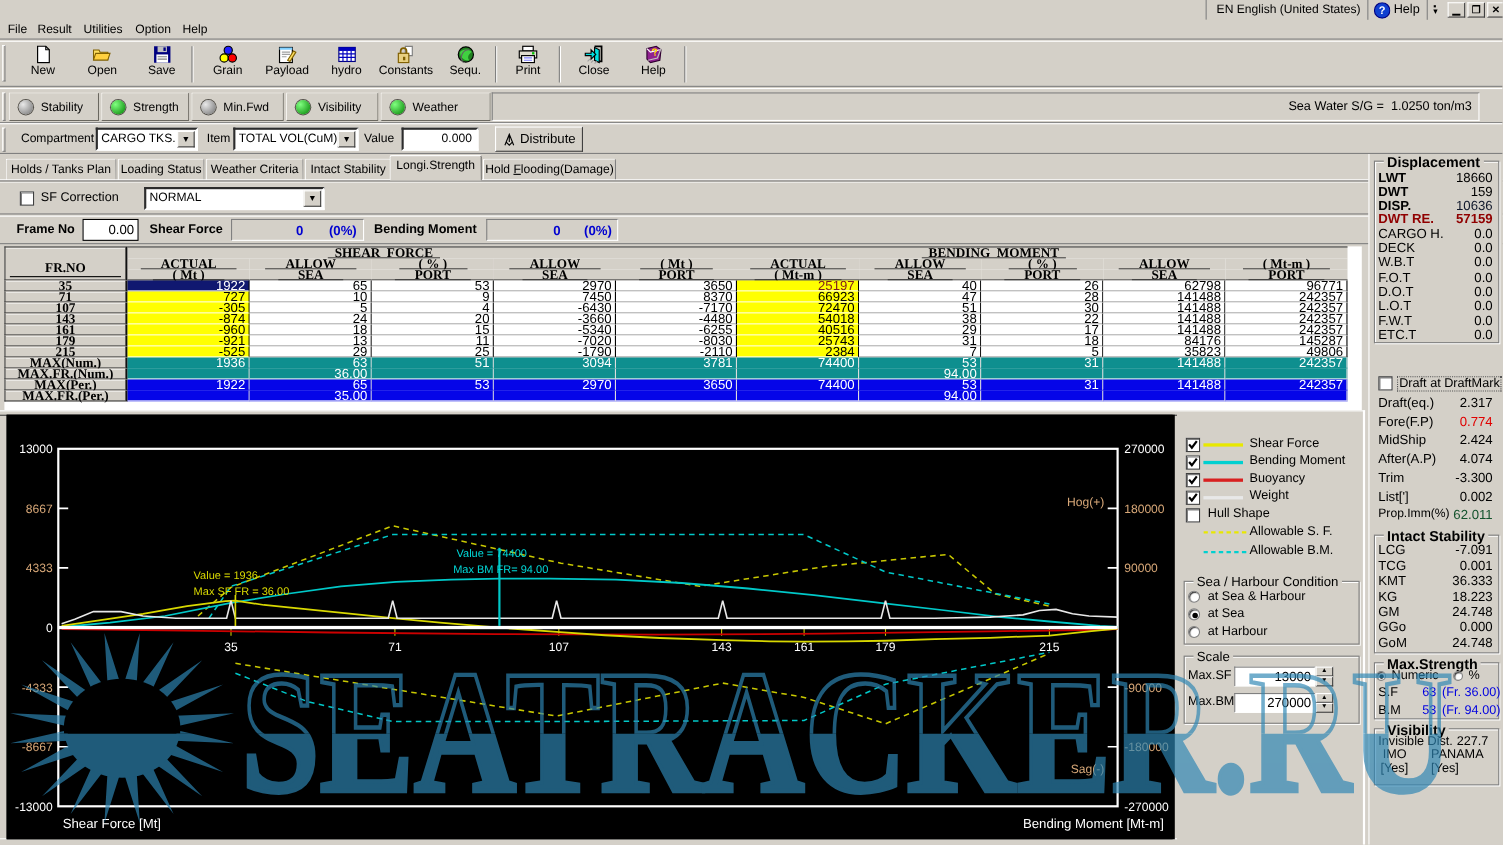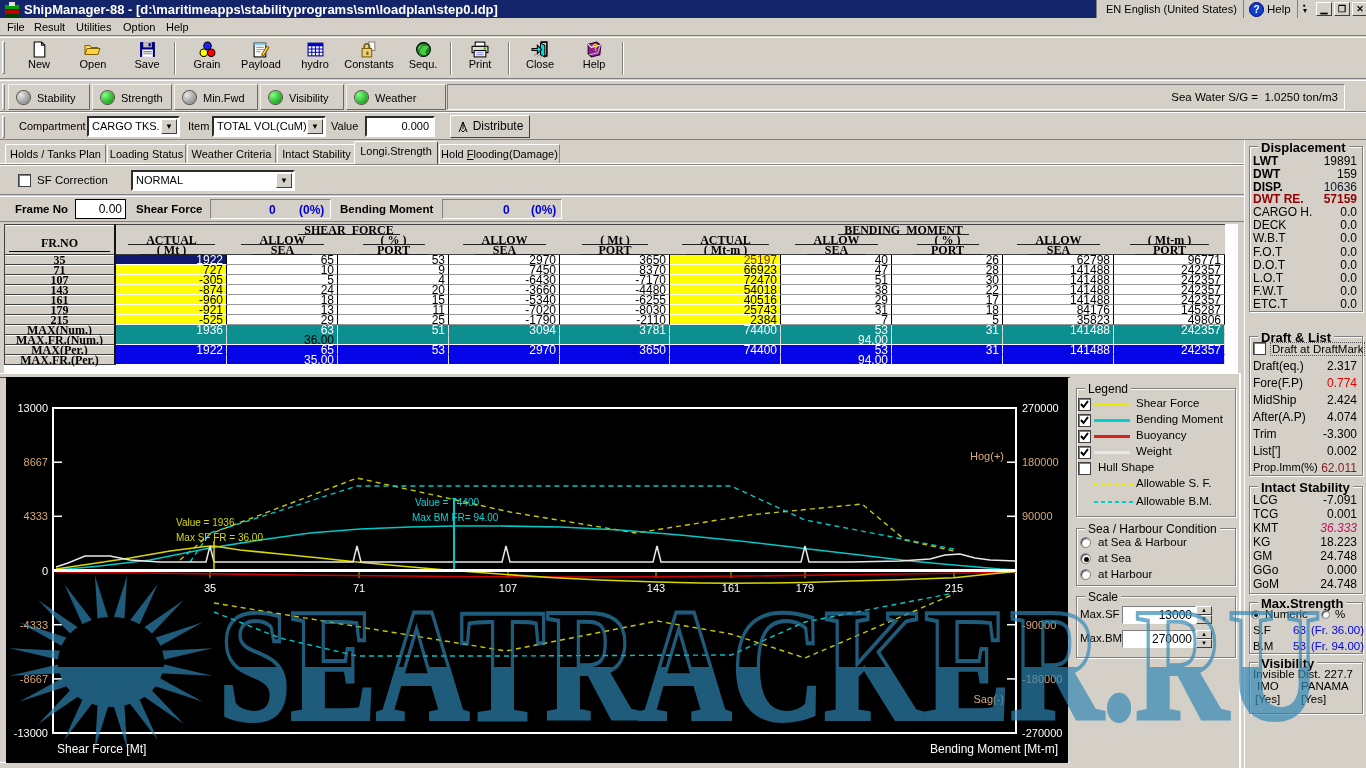--- a/index.html
+++ b/index.html
@@ -62,29 +62,20 @@
 
 #rpanel{left:1244px;top:140px;width:143px;height:628px;background:#d4d0c8;border-left:1px solid #fff}
 .prow{position:absolute;width:104px;font-size:12px;white-space:nowrap}
 .prow .v{font-weight:normal;font-size:12px}
 .prow .v{position:absolute;right:0;top:0}
 #wm{left:0;top:540px;width:1366px;height:228px;pointer-events:none;z-index:50}
 </style></head>
 <body>
 <div id="root">
 
-<div class="abs" id="title">
-  <svg class="abs" style="left:4px;top:2px" width="16" height="16">
-        <rect x="1" y="3" width="14" height="4" fill="#00a000"></rect>
-        <rect x="1" y="8" width="14" height="4" fill="#c00000"></rect>
-        <rect x="1" y="12" width="14" height="3" fill="#004000"></rect>
-        <rect x="5" y="0" width="6" height="4" fill="#e0e0e0"></rect>
-      </svg>
-  <div class="abs txt">ShipManager-88 - [d:\maritimeapps\stabilityprograms\sm\loadplan\step0.ldp]</div>
-</div>
 <div class="abs" id="langband">
   <span class="abs" style="left:9px;top:3px;font-size:11px;white-space:nowrap">EN English (United States)</span>
   <span class="abs" style="left:146px;top:0;height:19px;border-left:1px solid #808080"></span>
   <svg class="abs" style="left:152px;top:2px" width="15" height="15">
         <circle cx="7.5" cy="7.5" r="7" fill="#1040d0" stroke="#000080"></circle>
         <text x="7.5" y="11" font-size="10" font-weight="bold" fill="#fff" text-anchor="middle">?</text>
       </svg>
   <span class="abs" style="left:170px;top:3px;font-size:11.5px">Help</span>
   <span class="abs" style="left:200px;top:0;height:19px;border-left:1px solid #808080"></span>
   <span class="abs" style="left:206px;top:3px;font-size:8px;line-height:5px">▪<br>▾</span>
@@ -385,21 +376,21 @@
 <div class="cell" style="left:223px;top:101px;width:111px;height:10px;line-height:10px;background:#0e8f8f;color:#fff;border-bottom:1px solid #0e8f8f;border-right:1px solid #ddd;font-size:12px">63</div>
 <div class="cell" style="left:334px;top:101px;width:111px;height:10px;line-height:10px;background:#0e8f8f;color:#fff;border-bottom:1px solid #0e8f8f;border-right:1px solid #ddd;font-size:12px">51</div>
 <div class="cell" style="left:445px;top:101px;width:111px;height:10px;line-height:10px;background:#0e8f8f;color:#fff;border-bottom:1px solid #0e8f8f;border-right:1px solid #ddd;font-size:12px">3094</div>
 <div class="cell" style="left:556px;top:101px;width:110px;height:10px;line-height:10px;background:#0e8f8f;color:#fff;border-bottom:1px solid #0e8f8f;border-right:1px solid #ddd;font-size:12px">3781</div>
 <div class="cell" style="left:666px;top:101px;width:111px;height:10px;line-height:10px;background:#0e8f8f;color:#fff;border-bottom:1px solid #0e8f8f;border-right:1px solid #ddd;font-size:12px">74400</div>
 <div class="cell" style="left:777px;top:101px;width:111px;height:10px;line-height:10px;background:#0e8f8f;color:#fff;border-bottom:1px solid #0e8f8f;border-right:1px solid #ddd;font-size:12px">53</div>
 <div class="cell" style="left:888px;top:101px;width:111px;height:10px;line-height:10px;background:#0e8f8f;color:#fff;border-bottom:1px solid #0e8f8f;border-right:1px solid #ddd;font-size:12px">31</div>
 <div class="cell" style="left:999px;top:101px;width:111px;height:10px;line-height:10px;background:#0e8f8f;color:#fff;border-bottom:1px solid #0e8f8f;border-right:1px solid #ddd;font-size:12px">141488</div>
 <div class="cell" style="left:1110px;top:101px;width:111px;height:10px;line-height:10px;background:#0e8f8f;color:#fff;border-bottom:1px solid #0e8f8f;border-right:1px solid #ddd;font-size:12px">242357</div>
 <div class="cell" style="left:112px;top:111px;width:111px;height:10px;line-height:10px;background:#0e8f8f;color:#fff;border-bottom:1px solid #fff;border-right:1px solid #ddd;font-size:12px"></div>
-<div class="cell" style="left:223px;top:111px;width:111px;height:10px;line-height:10px;background:#0e8f8f;color:#000000;border-bottom:1px solid #fff;border-right:1px solid #ddd;font-size:12px">36.00</div>
+<div class="cell" style="left:223px;top:111px;width:111px;height:10px;line-height:10px;background:#0e8f8f;color:#ffffff;border-bottom:1px solid #fff;border-right:1px solid #ddd;font-size:12px">36.00</div>
 <div class="cell" style="left:334px;top:111px;width:111px;height:10px;line-height:10px;background:#0e8f8f;color:#fff;border-bottom:1px solid #fff;border-right:1px solid #ddd;font-size:12px"></div>
 <div class="cell" style="left:445px;top:111px;width:111px;height:10px;line-height:10px;background:#0e8f8f;color:#fff;border-bottom:1px solid #fff;border-right:1px solid #ddd;font-size:12px"></div>
 <div class="cell" style="left:556px;top:111px;width:110px;height:10px;line-height:10px;background:#0e8f8f;color:#fff;border-bottom:1px solid #fff;border-right:1px solid #ddd;font-size:12px"></div>
 <div class="cell" style="left:666px;top:111px;width:111px;height:10px;line-height:10px;background:#0e8f8f;color:#fff;border-bottom:1px solid #fff;border-right:1px solid #ddd;font-size:12px"></div>
 <div class="cell" style="left:777px;top:111px;width:111px;height:10px;line-height:10px;background:#0e8f8f;color:#fff;border-bottom:1px solid #fff;border-right:1px solid #ddd;font-size:12px">94.00</div>
 <div class="cell" style="left:888px;top:111px;width:111px;height:10px;line-height:10px;background:#0e8f8f;color:#fff;border-bottom:1px solid #fff;border-right:1px solid #ddd;font-size:12px"></div>
 <div class="cell" style="left:999px;top:111px;width:111px;height:10px;line-height:10px;background:#0e8f8f;color:#fff;border-bottom:1px solid #fff;border-right:1px solid #ddd;font-size:12px"></div>
 <div class="cell" style="left:1110px;top:111px;width:111px;height:10px;line-height:10px;background:#0e8f8f;color:#fff;border-bottom:1px solid #fff;border-right:1px solid #ddd;font-size:12px"></div>
 <div class="cell" style="left:112px;top:121px;width:111px;height:10px;line-height:10px;background:#0505e8;color:#fff;border-bottom:1px solid #0505e8;border-right:1px solid #ddd;font-size:12px">1922</div>
 <div class="cell" style="left:223px;top:121px;width:111px;height:10px;line-height:10px;background:#0505e8;color:#fff;border-bottom:1px solid #0505e8;border-right:1px solid #ddd;font-size:12px">65</div>
@@ -482,23 +473,20 @@
 <text x="176" y="526" fill="#d8d800" font-size="10">Value = 1936</text>
 <text x="176" y="541" fill="#d8d800" font-size="10">Max SF FR = 36.00</text>
 <text x="415" y="506" fill="#00d8d8" font-size="10">Value = 74400</text>
 <text x="412" y="521" fill="#00d8d8" font-size="10">Max BM FR= 94.00</text>
 <text x="57" y="753" fill="#fff" font-size="12">Shear Force [Mt]</text>
 <text x="1058" y="753" fill="#fff" font-size="12" text-anchor="end">Bending Moment [Mt-m]</text>
 </svg>
 </div>
 
 <div class="abs" id="legcol">
-<div class="gbox" style="left:6px;top:14px;width:160px;height:129px">
-        <div class="gtitle">Legend</div>
-      </div>
 <div class="chk" style="left:8px;top:24px"><svg width="11" height="11" viewBox="0 0 11 11">
           <path d="M2 5l2.5 3L9 2" fill="none" stroke="#000" stroke-width="2"></path>
         </svg></div>
 <div class="cline" style="left:24px;top:29px;width:36px;background:#e8e800"></div>
 <div class="lbl" style="left:66px;top:23px">Shear Force</div>
 <div class="chk" style="left:8px;top:40px"><svg width="11" height="11" viewBox="0 0 11 11">
           <path d="M2 5l2.5 3L9 2" fill="none" stroke="#000" stroke-width="2"></path>
         </svg></div>
 <div class="cline" style="left:24px;top:45px;width:36px;background:#00d0d0"></div>
 <div class="lbl" style="left:66px;top:39px">Bending Moment</div>
@@ -543,50 +531,47 @@
 <div class="lbl" style="left:10px;top:258px">Max.BM</div>
 <div class="abs" style="left:52px;top:256px;width:74px;height:18px;background:#fff;border:1px solid #808080;border-right-color:#fff;border-bottom-color:#fff;text-align:right;line-height:16px;padding-right:3px;font-size:12px">270000</div>
 <div class="spin" style="left:126px;top:256px">▲</div>
 <div class="spin" style="left:126px;top:265px">▼</div>
 </div>
 
 <div class="abs" id="rpanel">
 <div class="gbox" style="left:4px;top:6px;width:114px;height:166px">
         <div class="gtitle"><b style="font-size:13px">Displacement</b></div>
       </div>
-<div class="prow" style="left:8px;top:14px;color:#000;font-weight:bold;font-size:12px">LWT<span class="v" style="color:#000;">19891</span></div>
+<div class="prow" style="left:8px;top:14px;color:#000;font-weight:bold;font-size:12px">LWT<span class="v" style="color:#000;">18660</span></div>
 <div class="prow" style="left:8px;top:27px;color:#000;font-weight:bold;font-size:12px">DWT<span class="v" style="color:#000;">159</span></div>
 <div class="prow" style="left:8px;top:40px;color:#000;font-weight:bold;font-size:12px">DISP.<span class="v" style="color:#0f172a;">10636</span></div>
 <div class="prow" style="left:8px;top:52px;color:#900000;font-weight:bold;font-size:12px">DWT RE.<span class="v" style="color:#900000;font-weight:bold;">57159</span></div>
 <div class="prow" style="left:8px;top:65px;color:#000;font-size:12px">CARGO H.<span class="v" style="color:#000;">0.0</span></div>
 <div class="prow" style="left:8px;top:78px;color:#000;font-size:12px">DECK<span class="v" style="color:#000;">0.0</span></div>
 <div class="prow" style="left:8px;top:91px;color:#000;font-size:12px">W.B.T<span class="v" style="color:#000;">0.0</span></div>
 <div class="prow" style="left:8px;top:105px;color:#000;font-size:12px">F.O.T<span class="v" style="color:#000;">0.0</span></div>
 <div class="prow" style="left:8px;top:118px;color:#000;font-size:12px">D.O.T<span class="v" style="color:#000;">0.0</span></div>
 <div class="prow" style="left:8px;top:131px;color:#000;font-size:12px">L.O.T<span class="v" style="color:#000;">0.0</span></div>
 <div class="prow" style="left:8px;top:144px;color:#000;font-size:12px">F.W.T<span class="v" style="color:#000;">0.0</span></div>
 <div class="prow" style="left:8px;top:157px;color:#000;font-size:12px">ETC.T<span class="v" style="color:#000;">0.0</span></div>
-<div class="gbox" style="left:4px;top:196px;width:114px;height:140px">
-        <div class="gtitle"><b style="font-size:13px">Draft &amp; List</b></div>
-      </div>
 <div class="chk" style="left:8px;top:202px"></div>
 <div class="lbl" style="left:25px;top:202px;border:1px dotted #555;padding:0 1px;font-size:11.5px;white-space:nowrap">Draft at DraftMark</div>
 <div class="prow" style="left:8px;top:219px;color:#000;font-size:12px">Draft(eq.)<span class="v" style="color:#000;">2.317</span></div>
 <div class="prow" style="left:8px;top:236px;color:#000;font-size:12px">Fore(F.P)<span class="v" style="color:#e00000;">0.774</span></div>
 <div class="prow" style="left:8px;top:253px;color:#000;font-size:12px">MidShip<span class="v" style="color:#000;">2.424</span></div>
 <div class="prow" style="left:8px;top:270px;color:#000;font-size:12px">After(A.P)<span class="v" style="color:#000;">4.074</span></div>
 <div class="prow" style="left:8px;top:287px;color:#000;font-size:12px">Trim<span class="v" style="color:#000;">-3.300</span></div>
 <div class="prow" style="left:8px;top:304px;color:#000;font-size:12px">List[']<span class="v" style="color:#000;">0.002</span></div>
-<div class="prow" style="left:8px;top:321px;color:#000;font-size:11px">Prop.Imm(%)<span class="v" style="color:#7f1d1d;">62.011</span></div>
+<div class="prow" style="left:8px;top:321px;color:#000;font-size:11px">Prop.Imm(%)<span class="v" style="color:#14532d;">62.011</span></div>
 <div class="gbox" style="left:4px;top:346px;width:114px;height:108px">
         <div class="gtitle"><b style="font-size:13px">Intact Stability</b></div>
       </div>
 <div class="prow" style="left:8px;top:353px;color:#000;font-size:12px">LCG<span class="v" style="color:#000;">-7.091</span></div>
 <div class="prow" style="left:8px;top:367px;color:#000;font-size:12px">TCG<span class="v" style="color:#000;">0.001</span></div>
-<div class="prow" style="left:8px;top:381px;color:#000;font-size:12px">KMT<span class="v" style="color:#be185d;font-style:italic;">36.333</span></div>
+<div class="prow" style="left:8px;top:381px;color:#000;font-size:12px">KMT<span class="v" style="color:#000000;">36.333</span></div>
 <div class="prow" style="left:8px;top:395px;color:#000;font-size:12px">KG<span class="v" style="color:#000;">18.223</span></div>
 <div class="prow" style="left:8px;top:409px;color:#000;font-size:12px">GM<span class="v" style="color:#000;">24.748</span></div>
 <div class="prow" style="left:8px;top:423px;color:#000;font-size:12px">GGo<span class="v" style="color:#000;">0.000</span></div>
 <div class="prow" style="left:8px;top:437px;color:#000;font-size:12px">GoM<span class="v" style="color:#000;">24.748</span></div>
 <div class="gbox" style="left:4px;top:462px;width:114px;height:52px">
         <div class="gtitle"><b style="font-size:13px">Max.Strength</b></div>
       </div>
 <div class="radio" style="left:6px;top:470px;width:9px;height:9px">
         <div class="rdot" style="left:2px;top:2px;width:4px;height:4px"></div>
       </div>

